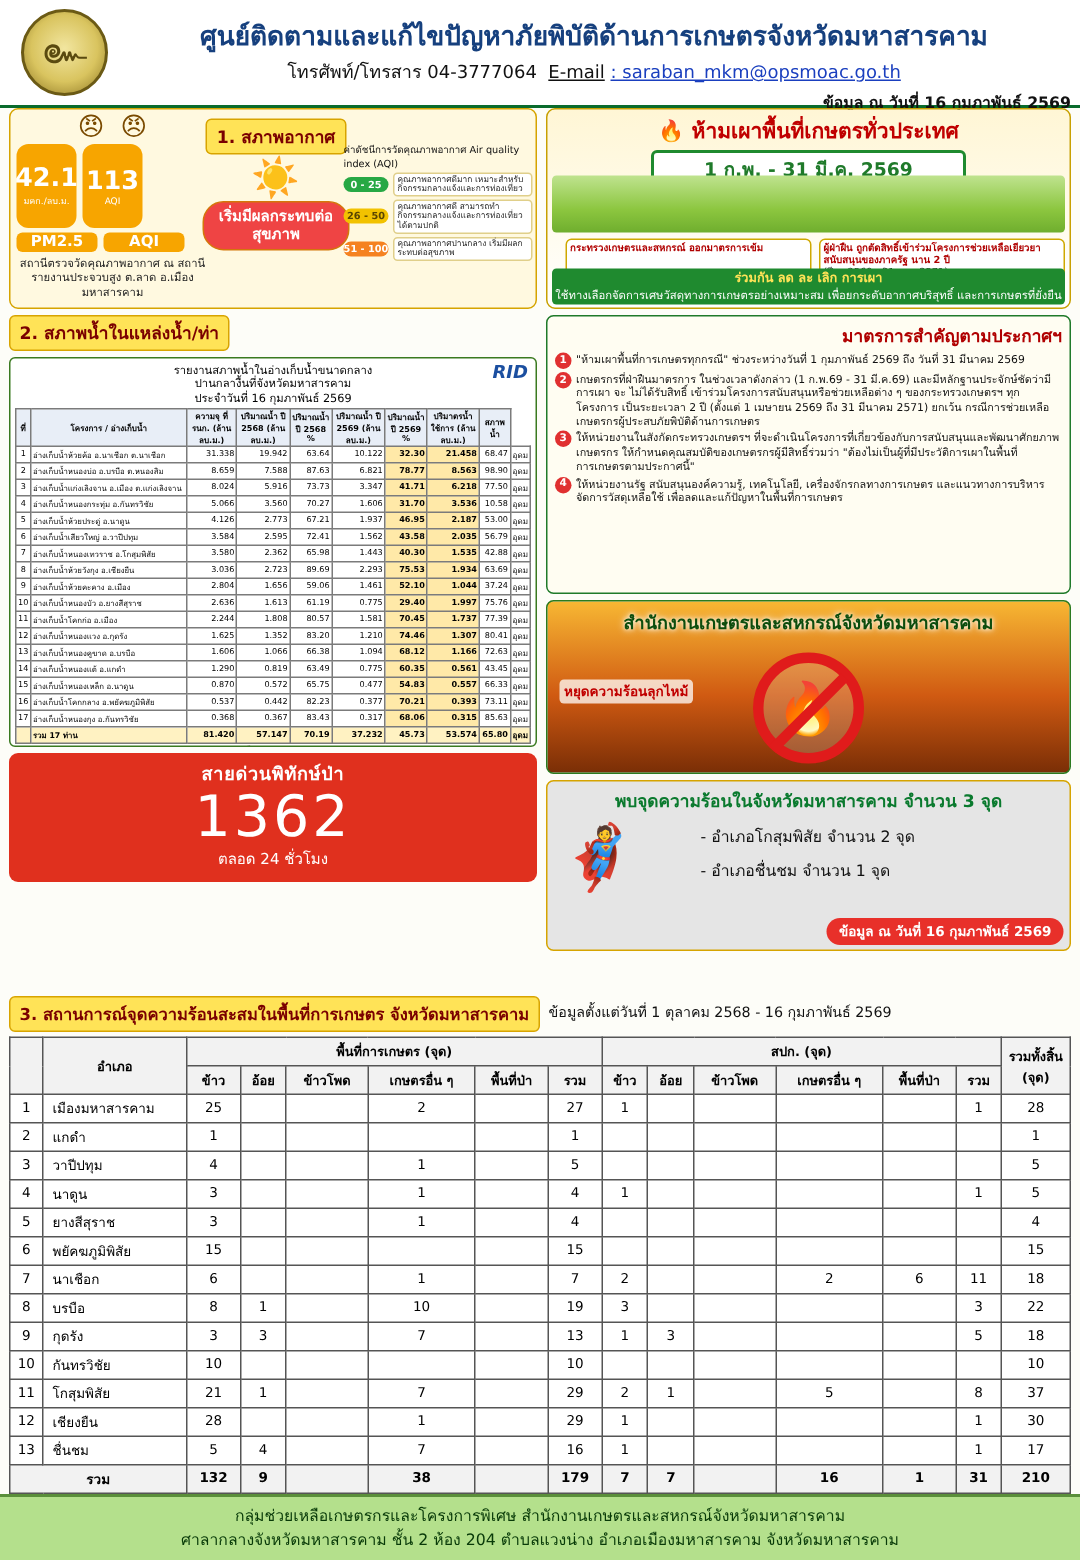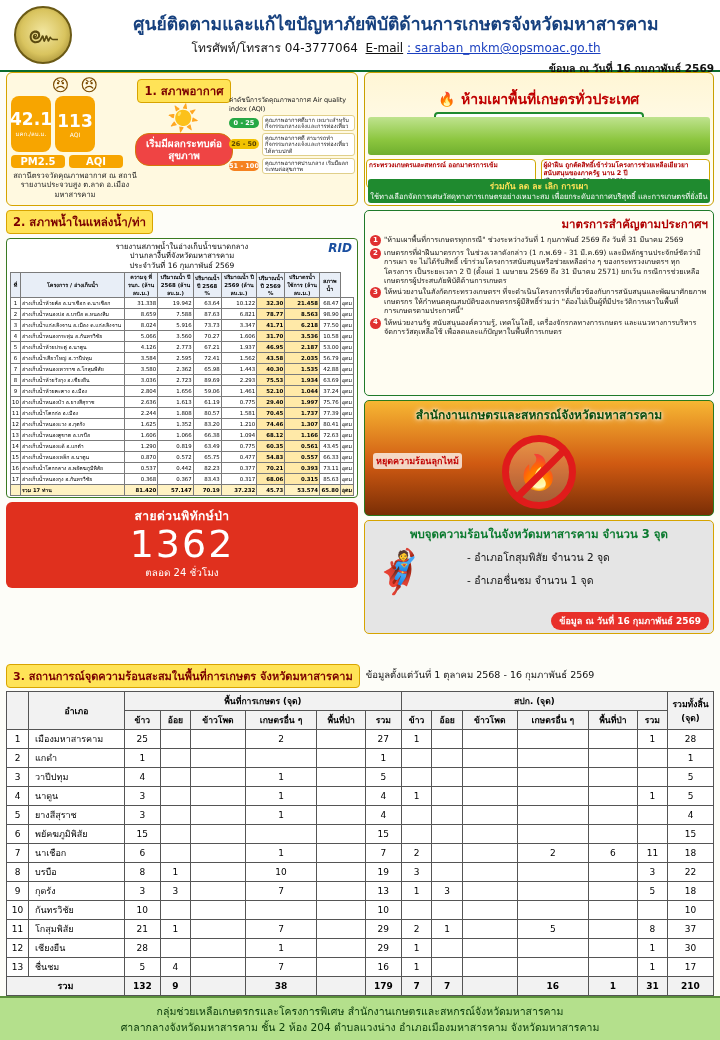--- a/index.html
+++ b/index.html
@@ -144,36 +144,36 @@
   }
   .hotline .t1 { font-size: 12px; font-weight: bold; letter-spacing: .5px; }
   .hotline .num { font-size: 38px; font-weight: normal; line-height: 1.05; letter-spacing: 2px; }
   .hotline .t2 { font-size: 10px; }
 
   
   .ban-panel {
     border: 1.5px solid #c8a000;
     border-radius: 6px;
     background: linear-gradient(180deg,#fff6d5 0%, #fff 100%);
-    padding: 15px;
+    padding: 3px;
     height: 134px; position: relative; overflow: hidden;
   }
   .ban-title { font-size: 14px; font-weight: bold; color: #c00000; text-align: center; }
   .ban-sub {
     margin: 2px auto 0 auto; width: 210px; text-align: center;
     background: #ffffff; border: 2px solid #1f8a2f; border-radius: 4px;
     font-size: 12.5px; font-weight: bold; color: #1f7a2a; padding: 1px 0;
   }
   .ban-field {
     position: absolute; left: 3px; right: 3px; top: 44px; height: 38px;
     background: linear-gradient(180deg,#bfe38f 0%, #8cc63f 60%, #6fae2e 100%);
     border-radius: 3px;
   }
   .ban-row {
-    position: absolute; left: 1px; right: 3px; top: 86px;
+    position: absolute; left: 12px; right: 3px; top: 86px;
     display: flex; gap: 5px;
   }
   .ban-card {
     flex: 1; background: #ffffff; border: 1px solid #cfa800; border-radius: 4px;
     font-size: 6.5px; color: #222; padding: 2px; line-height: 1.2;
   }
   .ban-card b { color: #b00000; }
   .ban-strip {
     position: absolute; left: 3px; right: 3px; bottom: 2px;
     background: #1f8a2f; color: #fff; border-radius: 3px;

